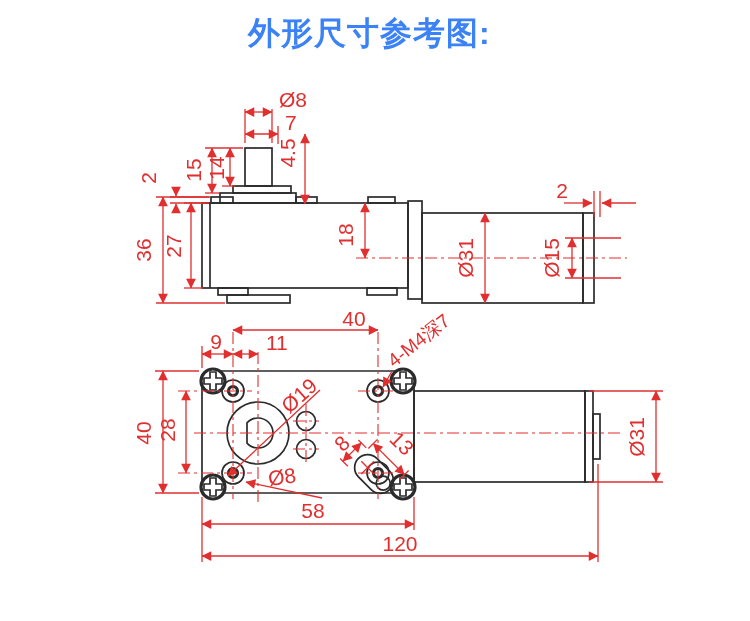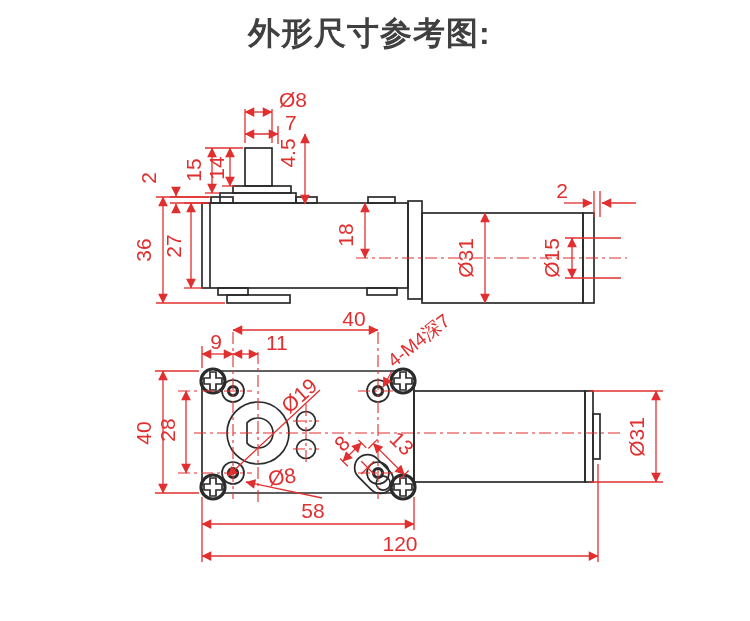--- a/index.html
+++ b/index.html
@@ -5,21 +5,21 @@
   html,body{margin:0;padding:0;}
   body{
     width:750px;height:621px;
     background:#ffffff;
     position:relative;
     font-family:"Liberation Sans", sans-serif;
     overflow:hidden;
   }
   .title{
     position:absolute;left:248px;top:12px;
-    font-size:32px;font-weight:700;color:#404040;
+    font-size:32px;font-weight:700;color:#3b82f6;
     letter-spacing:1px;
     font-family:"Liberation Sans", sans-serif;
   }
   svg{position:absolute;left:0;top:0;}
   .blk{stroke:#2b2b2b;stroke-width:1.7;fill:none;}
   .blkf{stroke:#2b2b2b;stroke-width:1.7;fill:#ffffff;}
   .blk-thick{stroke:#2b2b2b;stroke-width:3.2;fill:#ffffff;}
   .red{stroke:#e12f2f;stroke-width:1.3;fill:none;}
   .cl{stroke:#e12f2f;stroke-width:1.1;fill:none;stroke-dasharray:12 4 3 4;}
   text.dim{fill:#e12f2f;font-size:21px;font-family:"Liberation Sans",sans-serif;}

